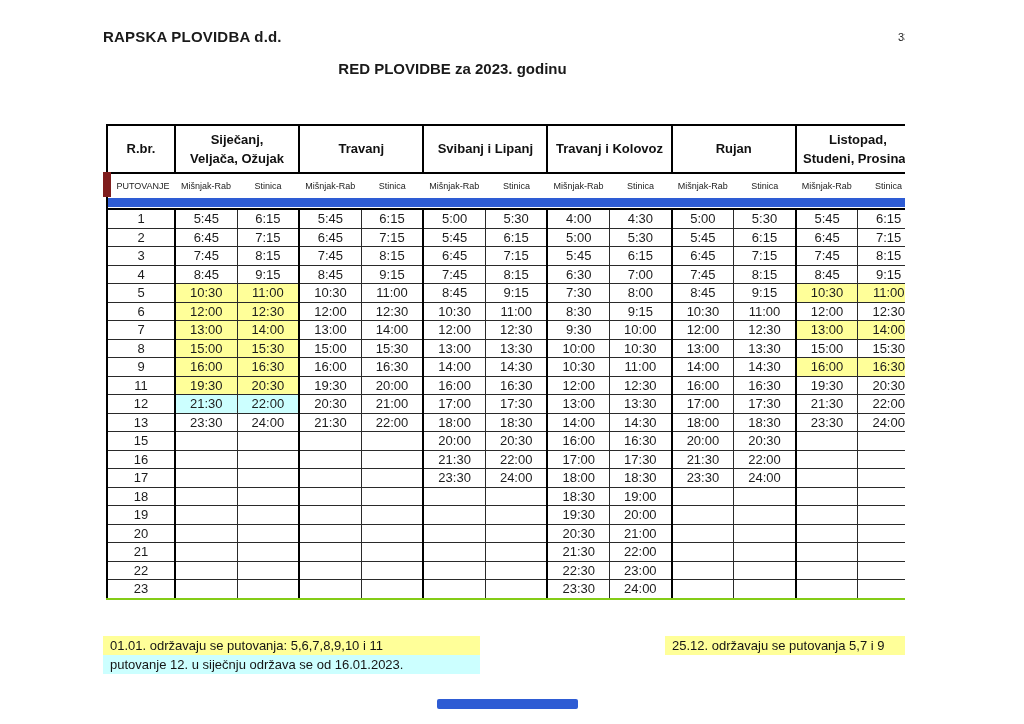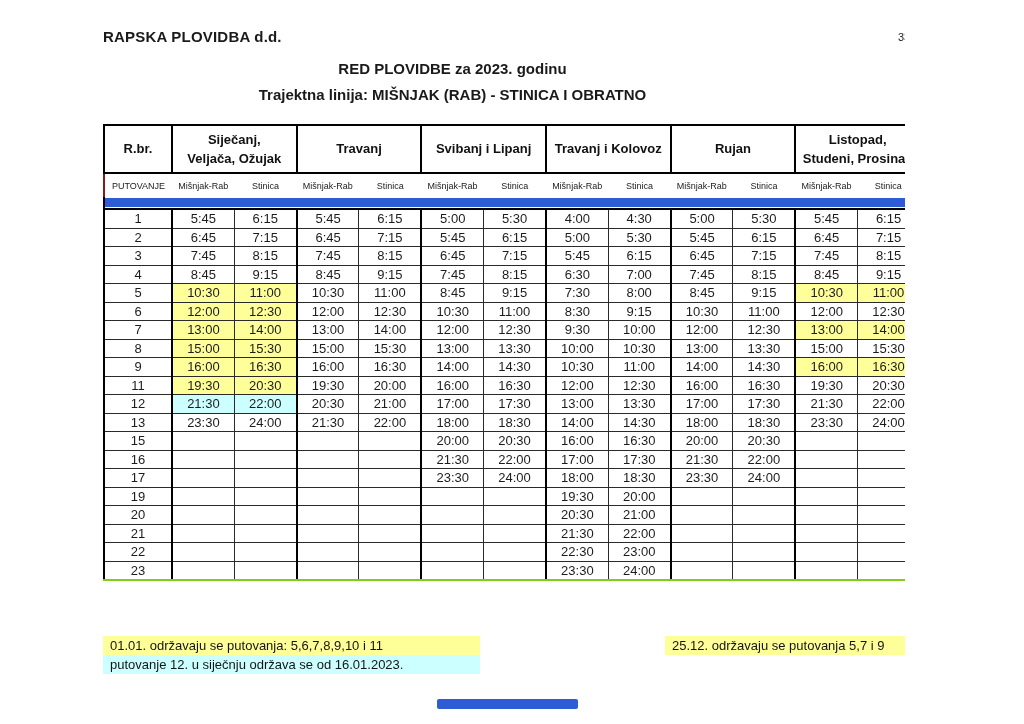--- a/index.html
+++ b/index.html
@@ -14,21 +14,21 @@
 
   table.ttable {
     position:absolute; left:103px; top:124px; width:818px;
     border-collapse:collapse; table-layout:fixed;
   }
   .ttable th, .ttable td { padding:0; margin:0; text-align:center; vertical-align:middle; overflow:hidden; white-space:nowrap; }
 
   .group-row th { border:2px solid #000; height:46px; font-size:13px; font-weight:bold; line-height:1.5; color:#111; }
 
   .sub-row td { border:none; height:23px; font-size:9px; color:#222; font-weight:normal; }
-  .sub-row td:first-child { border-left:2px solid #7f1d1d; }
+  .sub-row td:first-child { border-left:8px solid #7f1d1d; }
   .sub-row td:last-child  { border-right:2px solid #000; }
 
   .bar-row td { border-left:2px solid #000; border-right:2px solid #000; height:11px; background:#fff; }
   .bar-row .bar { height:9px; margin:1px 0; background:var(--blue,#2e5cd4); }
 
   .data-row td { border:1px solid #2a2a2a; height:17.5px; font-size:13px; color:#1c1c1c; }
   .data-row td.num    { border-left:2px solid #000; border-right:2px solid #000; }
   .data-row td.gstart { border-left-width:2px; border-left-color:#000; }
   .data-row td:last-child { border-right:2px solid #000; }
   .data-row.first td { border-top:2px solid #000; }
@@ -46,21 +46,20 @@
 
   .bottom-bar { position:absolute; left:437px; top:699px; width:141px; height:10px; background:var(--blue,#2e5cd4); border-radius:2px; }
 </style>
 </head>
 <body>
 
 <div class="page">
   <div class="company">RAPSKA PLOVIDBA d.d.</div>
   <div class="pagenum">337</div>
   <div class="title">RED PLOVIDBE za 2023. godinu</div>
-  <div class="subtitle">Trajektna linija: MIŠNJAK (RAB) - STINICA I OBRATNO</div>
 
   <table class="ttable">
     <colgroup>
       <col style="width:68px">
       <col>
         <col>
         <col>
         <col>
         <col>
         <col>
@@ -336,20 +335,35 @@
           <td class="gstart">23:30</td>
           <td>24:00</td>
           <td class="gstart">18:00</td>
           <td>18:30</td>
           <td class="gstart">23:30</td>
           <td>24:00</td>
           <td class="gstart"></td>
           <td></td>
         </tr>
         <tr class="data-row">
+          <td class="num">18</td>
+          <td class="gstart"></td>
+          <td></td>
+          <td class="gstart"></td>
+          <td></td>
+          <td class="gstart"></td>
+          <td></td>
+          <td class="gstart">18:30</td>
+          <td>19:00</td>
+          <td class="gstart"></td>
+          <td></td>
+          <td class="gstart"></td>
+          <td></td>
+        </tr>
+        <tr class="data-row">
           <td class="num">19</td>
           <td class="gstart"></td>
           <td></td>
           <td class="gstart"></td>
           <td></td>
           <td class="gstart"></td>
           <td></td>
           <td class="gstart">19:30</td>
           <td>20:00</td>
           <td class="gstart"></td>

